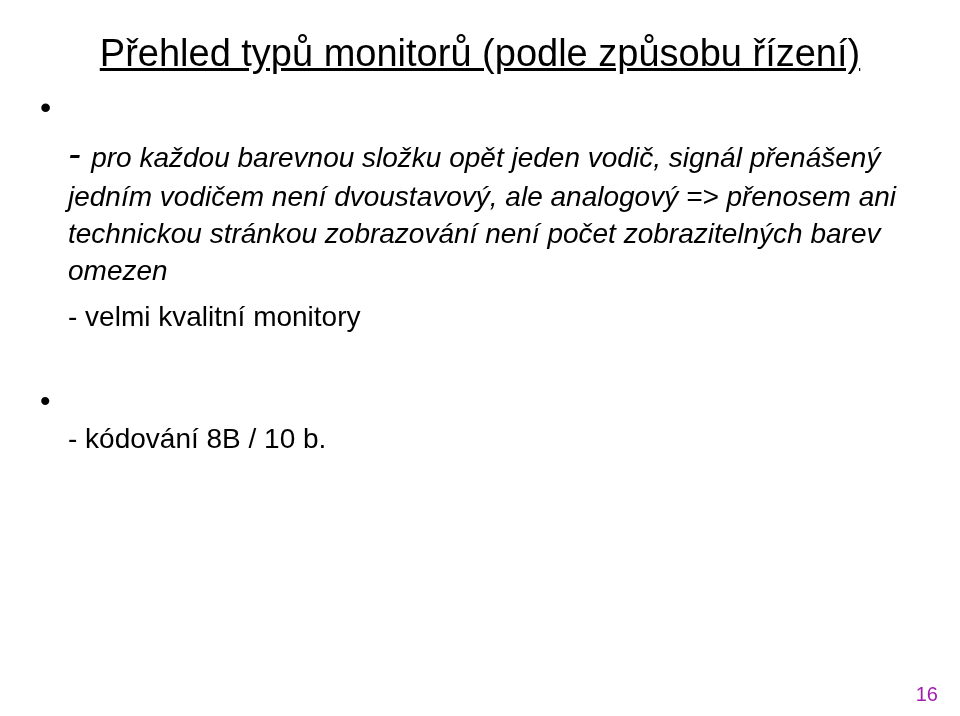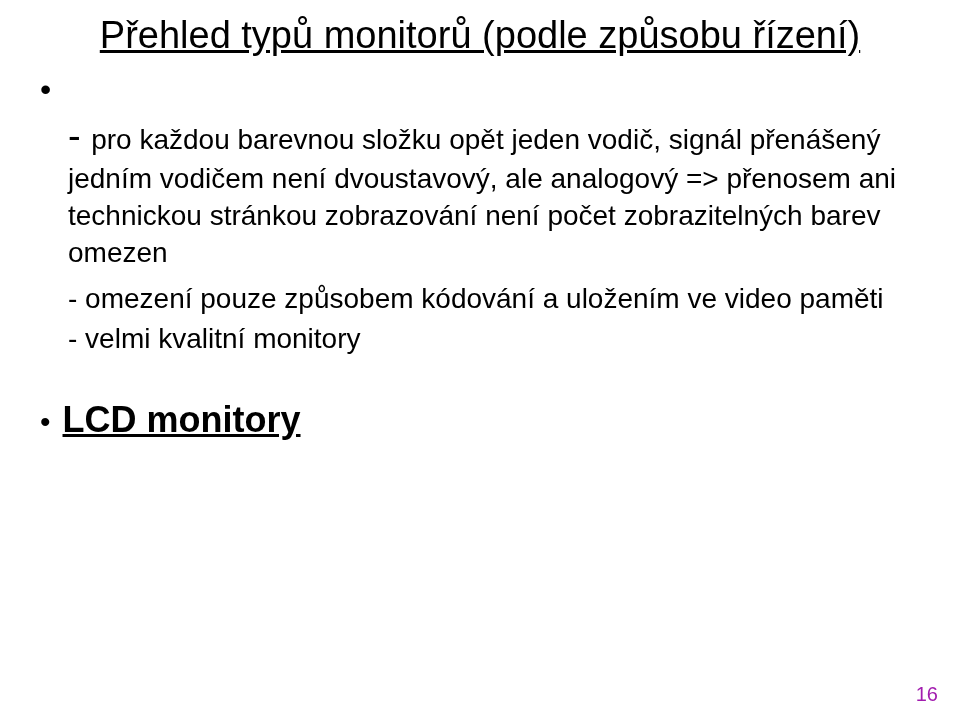--- a/index.html
+++ b/index.html
@@ -6,21 +6,21 @@
     margin: 0;
     padding: 0;
     width: 960px;
     height: 716px;
     font-family: Arial, Helvetica, sans-serif;
     background: #ffffff;
     color: #000000;
     position: relative;
   }
   .page {
-    padding: 14px 40px 20px 40px;
+    padding: 32px 40px 20px 40px;
     box-sizing: border-box;
   }
   .title {
     font-size: 38px;
     text-decoration: underline;
     color: #000;
     margin: 0 0 8px 0;
     text-align: center;
     font-weight: normal;
   }
@@ -37,20 +37,21 @@
   }
   .section-heading {
     font-size: 38px;
     font-weight: bold;
     text-decoration: underline;
   }
   .lead-run {
     margin: 6px 0 8px 28px;
     font-size: 28px;
     line-height: 1.32;
+    font-style: italic;
   }
   .lead-dash {
     font-size: 38px;
     vertical-align: baseline;
   }
   .body-line {
     margin: 2px 0 0 28px;
     font-size: 28px;
     line-height: 1.34;
   }
@@ -86,24 +87,23 @@
   <h1 class="title">Přehled typů monitorů (podle způsobu řízení)</h1>
 
   <div class="section-row">
     <span class="bullet-dot">•</span>
   </div>
 
   <div class="lead-run">
     <span class="lead-dash">- </span><span>pro každou barevnou složku opět jeden vodič, signál přenášený jedním vodičem není dvoustavový, ale analogový =&gt; přenosem ani technickou  stránkou zobrazování není počet zobrazitelných barev omezen</span>
   </div>
 
-  <div class="body-line">- omezení pouze způsobem kódování a uložením ve video paměti</div>
   <div class="body-line">- velmi kvalitní monitory</div>
 
   <div class="sect2-row">
     <span class="sect2-bullet">•</span>
-    <span class="sect2-heading">LCD monitory</span>
   </div>
 
+  <div class="body-line">- kódování 8B / 10 b.</div>
 
 </div>
 
 <div class="pagenum">16</div>
 
 </body></html>

